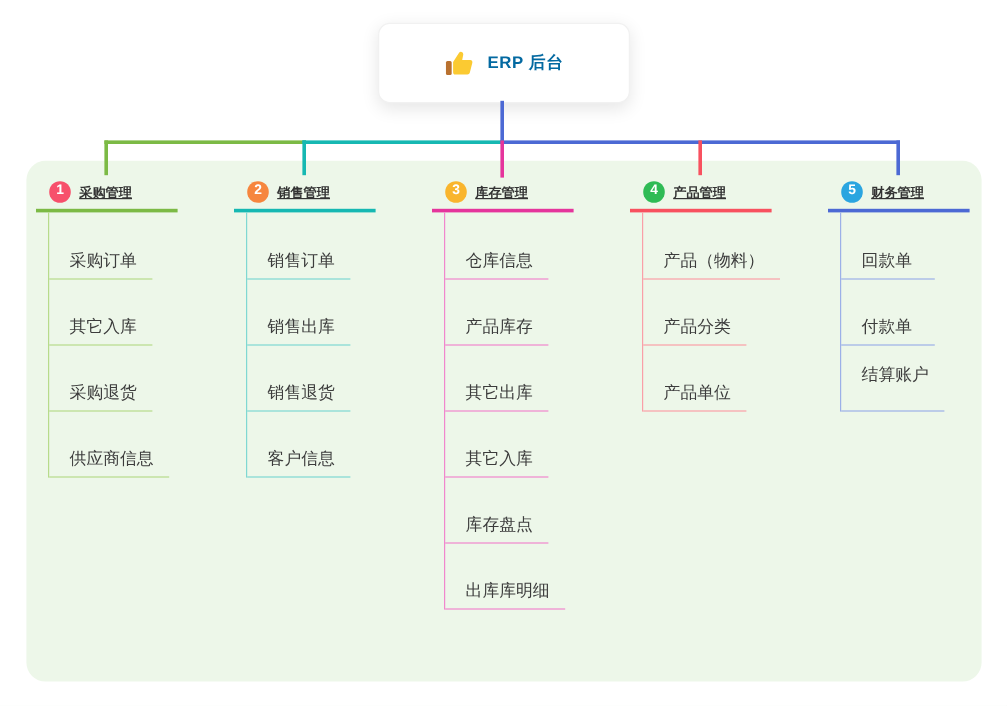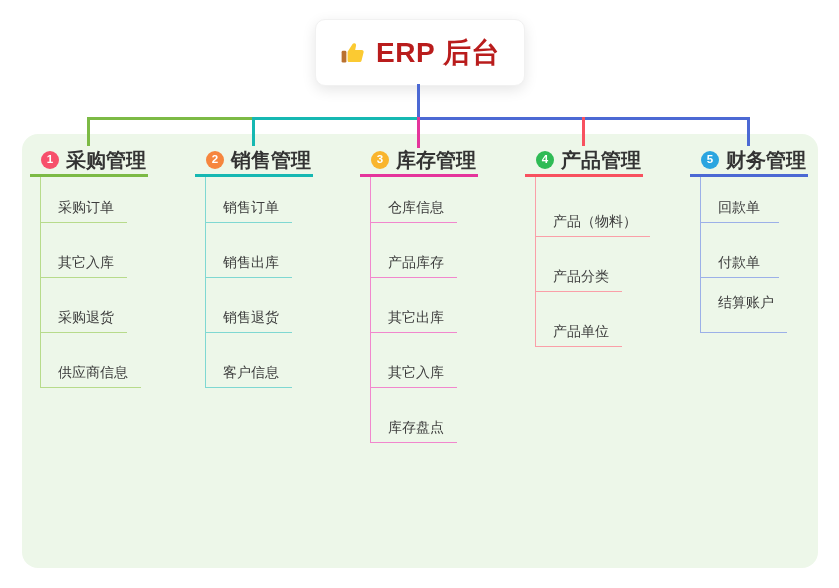--- a/index.html
+++ b/index.html
@@ -13,47 +13,47 @@
     border-radius:16px;background:#edf7e9;
   }
   
   .root-node{
     position:absolute;left:315px;top:19px;width:208px;height:65px;
     background:#ffffff;border:1px solid #f1f1f1;border-radius:10px;
     box-shadow:0 4px 14px rgba(0,0,0,.10);
     display:flex;align-items:center;justify-content:center;gap:10px;
   }
   .root-node .icon{width:26px;height:26px;display:inline-flex;flex:0 0 auto;}
-  .root-title{font-size:28px;font-weight:600;color:#b91c1c;letter-spacing:.5px;white-space:nowrap;}
+  .root-title{font-size:14px;font-weight:600;color:#0369a1;letter-spacing:.5px;white-space:nowrap;}
   
   .line{position:absolute;}
   .trunk{width:3px;}
   .hseg{height:3px;}
   .drop{width:3px;}
   
   .branch{position:absolute;top:146px;width:160px;}
   .branch-header{
     width:107px;height:28px;padding-left:11px;
     display:flex;align-items:center;gap:7px;
     border-bottom:3px solid #999;cursor:pointer;
   }
   .badge{
     width:18px;height:18px;border-radius:50%;flex:0 0 auto;
     display:flex;align-items:center;justify-content:center;
     color:#ffffff;font-size:11.5px;font-weight:700;line-height:1;
   }
-  .branch-title{font-size:20px;font-weight:600;color:#333333;white-space:nowrap;}
+  .branch-title{font-size:11px;font-weight:600;color:#333333;white-space:nowrap;text-decoration:underline;}
   .items{margin-left:10px;border-left:1.5px solid #ccc;display:flex;flex-direction:column;align-items:flex-start;}
   .item{
     height:55px;display:flex;align-items:flex-end;
     width:-moz-fit-content;width:fit-content;min-width:78px;
     border-bottom:1.5px solid #ccc;padding:0 13px 6px 17px;
     cursor:pointer;box-sizing:border-box;
   }
-  .item:first-child{height:46px;}
+  .item:first-child{height:56px;}
   .item span{font-size:14px;color:#3c3c3c;white-space:nowrap;line-height:1.2;}
 </style>
 </head>
 <body>
 
 <div class="stage">
 
   <div class="panel"></div>
 
   <div class="root-node">
@@ -134,30 +134,33 @@
           </div>
           <div class="item" style="border-bottom-color: rgb(241, 135, 205);">
             <span>其它出库</span>
           </div>
           <div class="item" style="border-bottom-color: rgb(241, 135, 205);">
             <span>其它入库</span>
           </div>
           <div class="item" style="border-bottom-color: rgb(241, 135, 205);">
             <span>库存盘点</span>
           </div>
+          <div class="item" style="border-bottom-color: rgb(241, 135, 205);">
+            <span>出库库明细</span>
+          </div>
         </div>
   </div>
 
   <div class="branch" style="left: 525px;">
     <div class="branch-header" style="border-bottom-color: rgb(248, 81, 95);">
       <span class="badge" style="background: rgb(47, 187, 85);">4</span>
       <span class="branch-title">产品管理</span>
     </div>
     <div class="items" style="border-left-color: rgb(250, 159, 168);">
-          <div class="item" style="border-bottom-color: rgb(250, 159, 168); margin-top: 14px;">
+          <div class="item" style="border-bottom-color: rgb(250, 159, 168);">
             <span>产品（物料）</span>
           </div>
           <div class="item" style="border-bottom-color: rgb(250, 159, 168);">
             <span>产品分类</span>
           </div>
           <div class="item" style="border-bottom-color: rgb(250, 159, 168);">
             <span>产品单位</span>
           </div>
         </div>
   </div>

